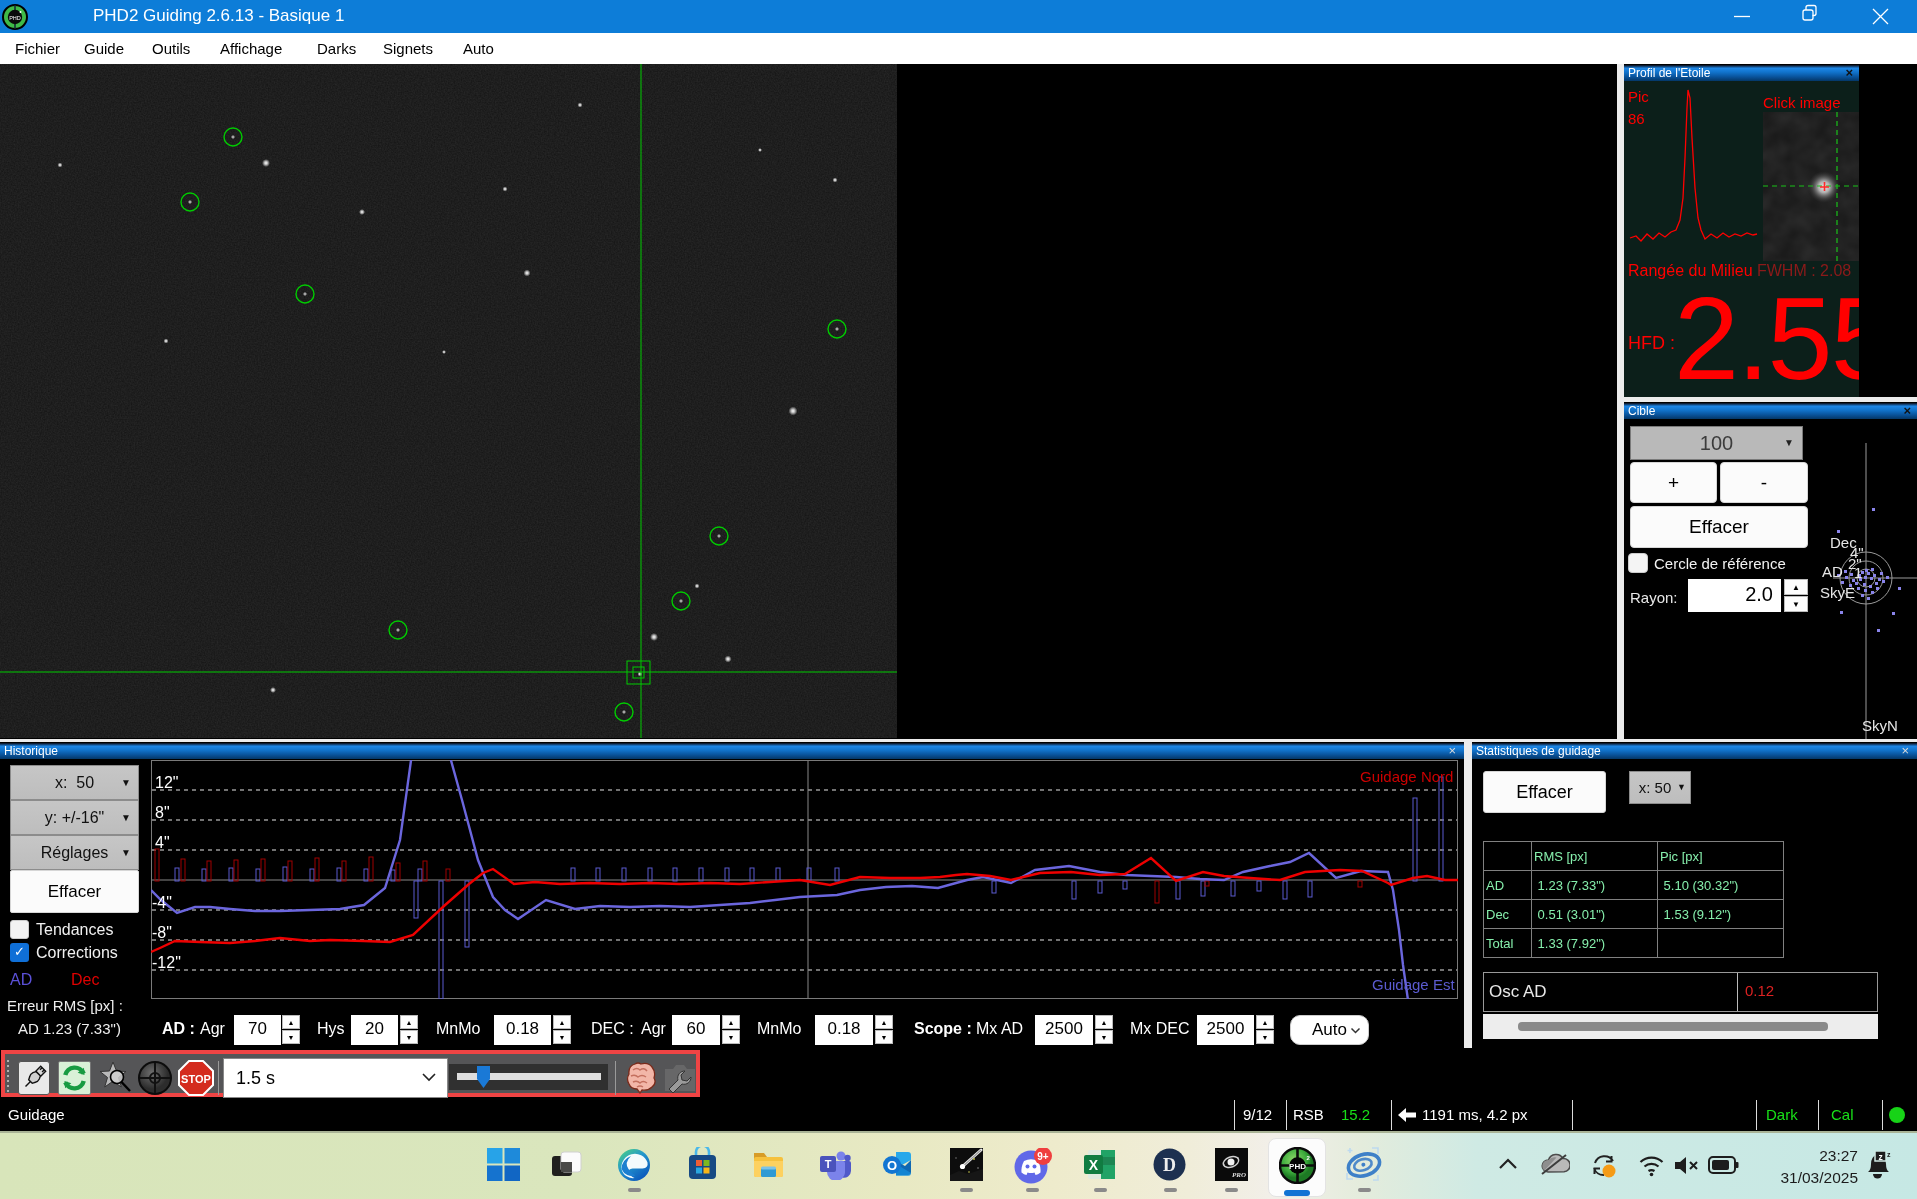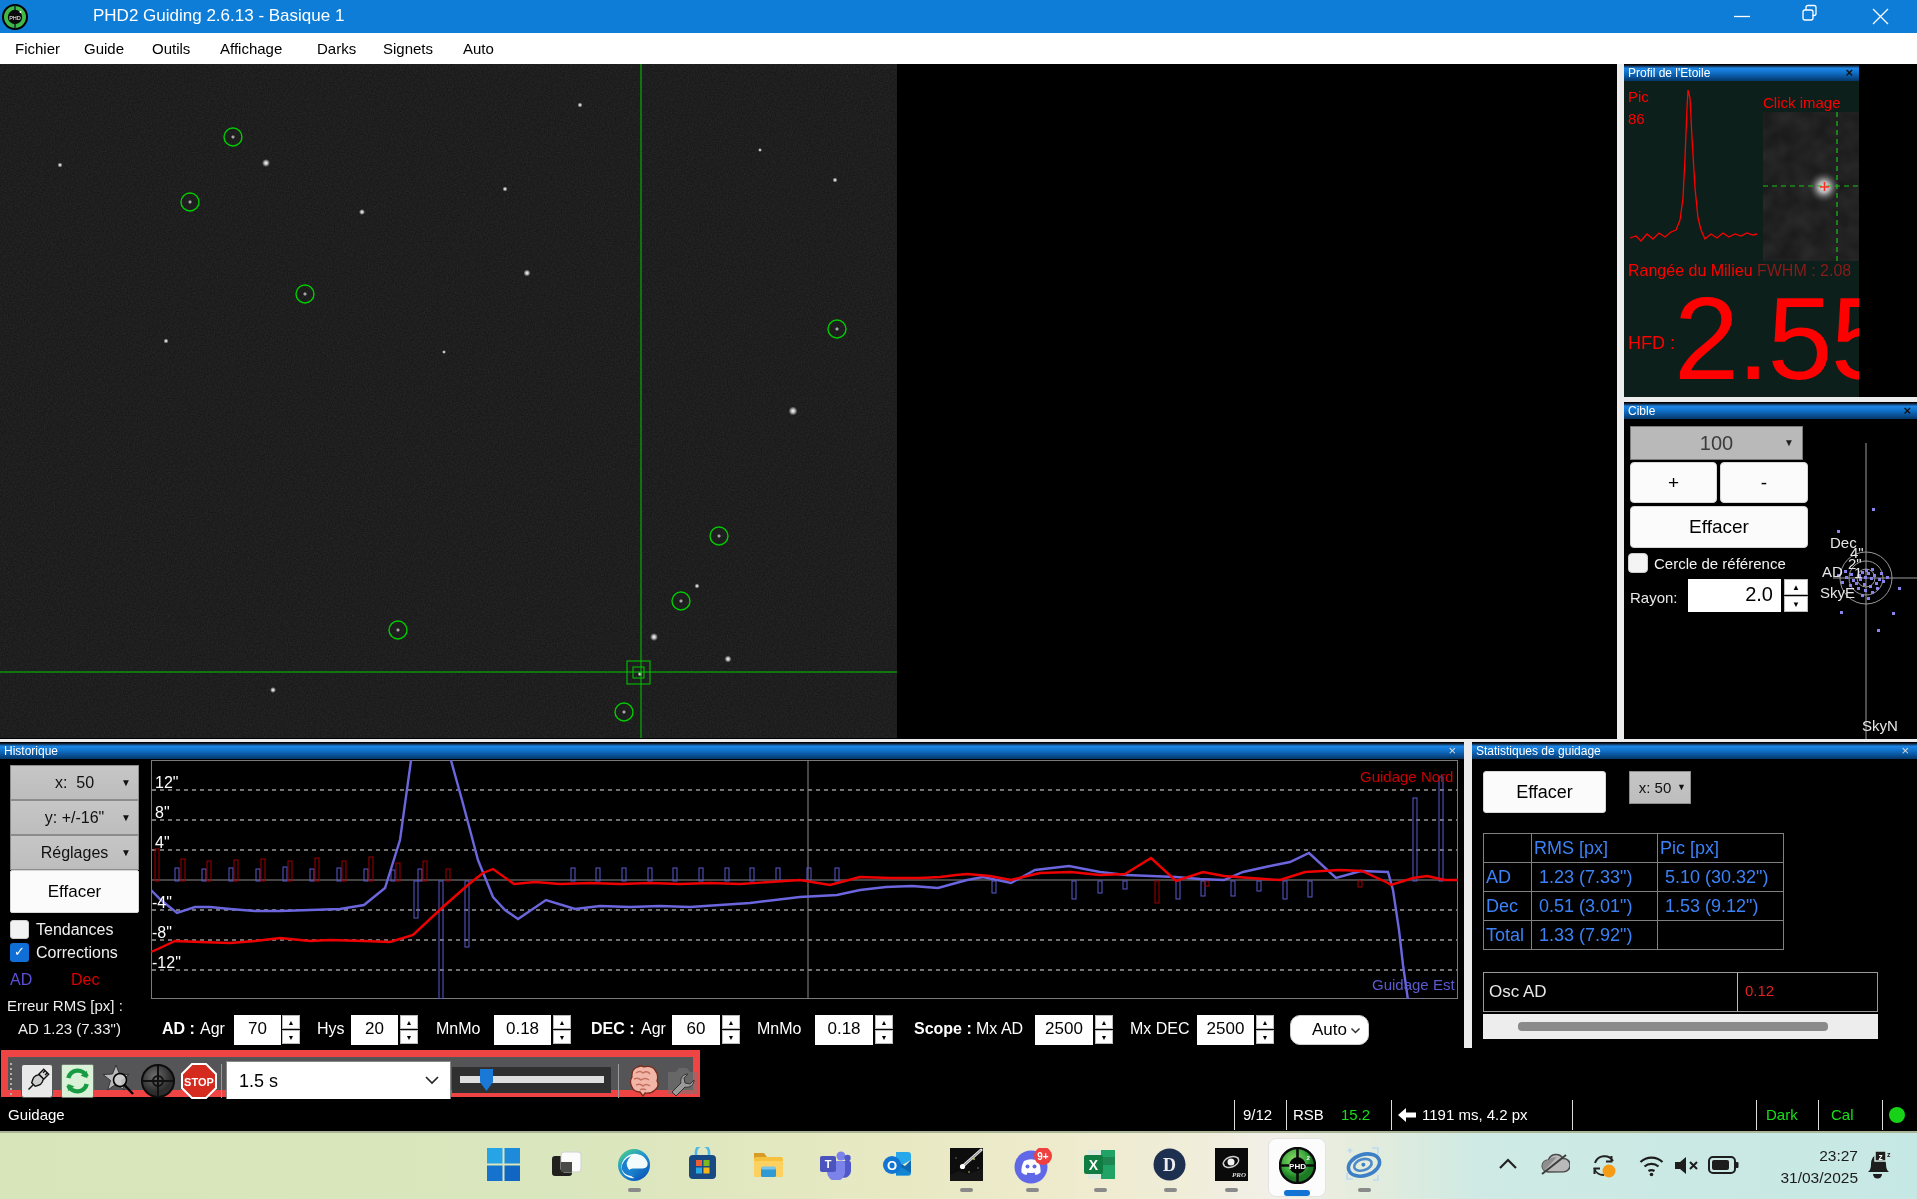--- a/index.html
+++ b/index.html
@@ -18,21 +18,21 @@
 .cap{height:17px;background:linear-gradient(180deg,#0a0a14 0%,#1d86e6 20%,#1173cb 45%,#0a57a2 70%,#043768 100%);color:#fff;font-size:12px;line-height:17px;padding-left:4px;border-top:1px solid #000;}
 #profil{left:1624px;top:64px;width:235px;height:333px;background:#0c1f1a;overflow:hidden;}
 #hsplit1{left:1617px;top:397px;width:300px;height:5px;background:#ececec;}
 #cible{left:1624px;top:402px;width:293px;height:337px;background:#000;overflow:hidden;}
 #hsplit2{left:0;top:739px;width:1917px;height:3px;background:#ececec;}
 #histo{left:0;top:742px;width:1464px;height:306px;background:#000;overflow:hidden;}
 #vsplit2{left:1464px;top:742px;width:8px;height:306px;background:#ececec;}
 #stats{left:1472px;top:742px;width:445px;height:306px;background:#000;overflow:hidden;}
 
 #toolstrip{left:0;top:1048px;width:1917px;height:51px;background:#000;}
-#toolbar{left:1px;top:2px;width:699px;height:47px;background:#555557;border:7px solid #ef4444;}
+#toolbar{left:1px;top:2px;width:699px;height:47px;background:#555557;border:4px solid #ef4444;}
 
 #statusbar{left:0;top:1099px;width:1917px;height:32px;background:#000;color:#fff;font-size:15px;}
 .sep{top:1px;width:1px;height:30px;background:#dcdcdc;}
 
 #taskbar{left:0;top:1131px;width:1917px;height:68px;background:linear-gradient(90deg,#d8e5ba 0%,#dae6bd 30%,#e8e9c3 47%,#eeebcc 55%,#f0edd9 62%,#f2efe9 66.5%,#e4ecdc 71%,#cfeae4 77%,#c6e8e4 100%);border-top:2px solid #a9b396;}
 .gray-btn{background:linear-gradient(180deg,#c6c6c6,#bdbdbd);border:1px solid #8c8c8c;color:#111;}
 .white-btn{background:#fbfbfb;border:1px solid #d6d6d6;border-radius:4px;color:#000;}
 .red{color:#f00;}
 .lbl{position:absolute;font-size:16px;color:#fff;top:278px;}
 .inp{position:absolute;background:#fff;color:#000;height:30px;top:273px;font-size:17px;text-align:center;line-height:28px;}
@@ -347,21 +347,21 @@
         <div class="spin" style="left:400px">
           <div>▲</div>
           <div>▼</div>
         </div>
   <span class="lbl" style="left:436px">MnMo</span>
   <div class="inp" style="left:494px;width:57px">0.18</div>
         <div class="spin" style="left:553px">
           <div>▲</div>
           <div>▼</div>
         </div>
-  <span class="lbl" style="left:591px;font-weight:bold">DEC :</span>
+  <span class="lbl" style="left:591px;font-weight:normal">DEC :</span>
         <span class="lbl" style="left:641px">Agr</span>
   <div class="inp" style="left:672px;width:48px">60</div>
         <div class="spin" style="left:722px">
           <div>▲</div>
           <div>▼</div>
         </div>
   <span class="lbl" style="left:757px">MnMo</span>
   <div class="inp" style="left:815px;width:58px">0.18</div>
         <div class="spin" style="left:875px">
           <div>▲</div>
@@ -383,21 +383,21 @@
   <div class="inp" style="left:1290px;width:79px;border:1px solid #ccc;border-radius:10px">Auto<svg style="position:absolute;right:7px;top:11px" width="11" height="8" viewBox="0 0 11 8">
             <path d="M1.5 1.5 l4 4 4-4" fill="none" stroke="#333" stroke-width="1.5"></path>
           </svg></div>
  </div>
 </div>
 <div class="abs" id="vsplit2"></div>
 <div class="abs" id="stats">
  <div class="cap">Statistiques de guidage<span style="position:absolute;right:8px;top:0;color:#ddd;font-size:13px">×</span></div>
  <div class="abs white-btn" style="left:11px;top:29px;width:123px;height:42px;font-size:18px;text-align:center;line-height:40px;border-radius:3px">Effacer</div>
  <div class="abs gray-btn" style="left:157px;top:29px;width:62px;height:33px;font-size:15px;text-align:center;line-height:31px;padding-right:10px">x: 50<span style="position:absolute;right:4px;top:0;font-size:9px;line-height:31px">▼</span></div>
- <table style="position:absolute;left:11px;top:91px;border-collapse:collapse;color:#3b82f6;font-size:18px">
+ <table style="position:absolute;left:11px;top:99px;border-collapse:collapse;color:#86efac;font-size:13px">
   <tbody>
           <tr>
             <td style="width:48px"></td>
             <td style="width:126px">RMS [px]</td>
             <td style="width:126px">Pic [px]</td>
           </tr>
   <tr>
             <td>AD</td>
             <td>&nbsp;1.23 (7.33")</td>
             <td>&nbsp;5.10 (30.32")</td>

